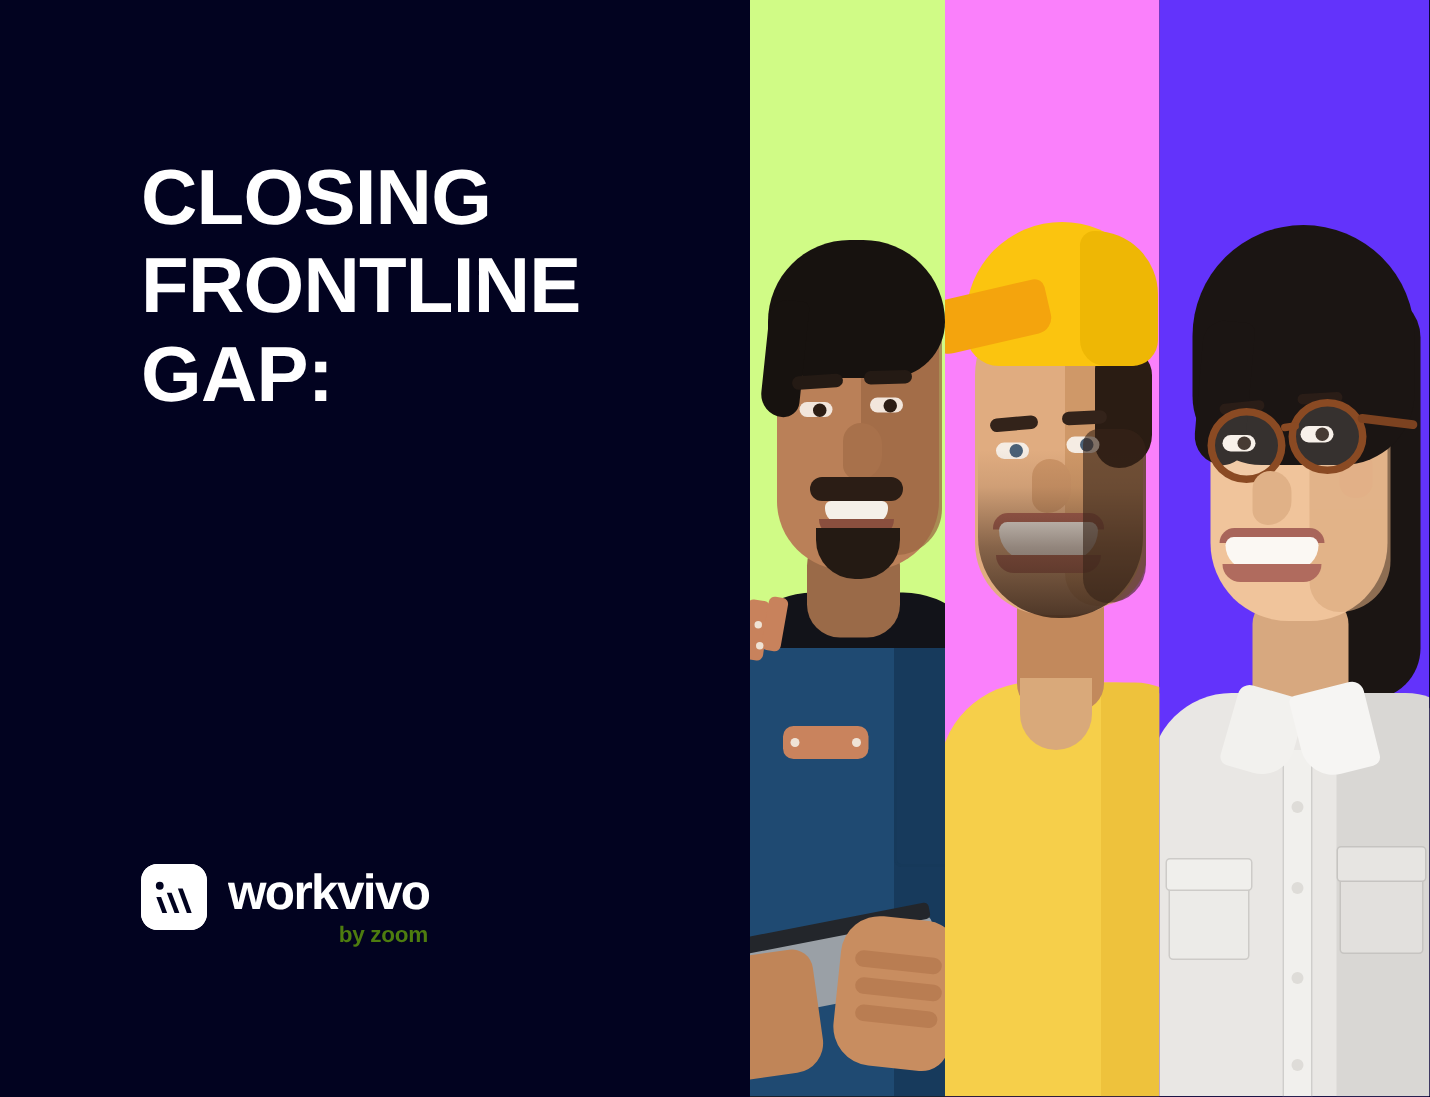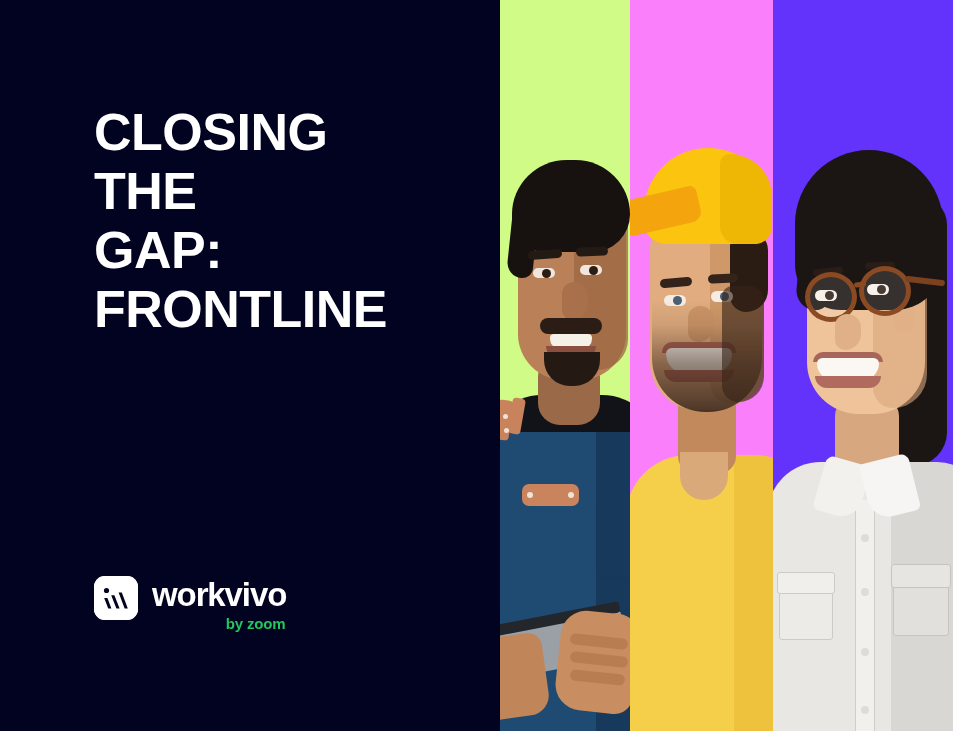--- a/index.html
+++ b/index.html
@@ -89,21 +89,21 @@
   .wordmark {
     color: #ffffff;
     font-family: "Liberation Sans", sans-serif;
     font-weight: bold;
     font-size: 33px;
     line-height: 34px;
     letter-spacing: -1.1px;
   }
 
   .byline {
-    color: #22c55e;
+    color: #4d7c0f;
     font-family: "Liberation Sans", sans-serif;
     font-weight: bold;
     font-size: 15px;
     line-height: 18px;
     letter-spacing: -0.2px;
     margin-top: 3px;
     margin-right: 1px;
   }
 
   
@@ -731,23 +731,22 @@
         <div class="p3-lip-bot"></div>
       </div>
     </div>
 
   </div>
 
   <div class="text-col" style="background: rgb(2, 3, 32);">
 
     <h1 class="headline">
       <span class="hl-line">CLOSING</span>
-      <span class="hl-line">THE</span>
+      <span class="hl-line">FRONTLINE</span>
       <span class="hl-line">GAP:</span>
-      <span class="hl-line">FRONTLINE</span>
     </h1>
 
 
     <div class="logo-lockup">
       <div class="logo-mark">
         <svg width="44" height="44" viewBox="0 0 44 44" aria-hidden="true">
           <rect x="0" y="0" width="44" height="44" rx="11" fill="#ffffff"></rect>
           <g fill="#020320">
             <circle cx="12.5" cy="14.5" r="2.6"></circle>
             <path d="M10.2 22.0 L13.4 22.0 L17.4 32.6 L14.2 32.6 Z"></path>

